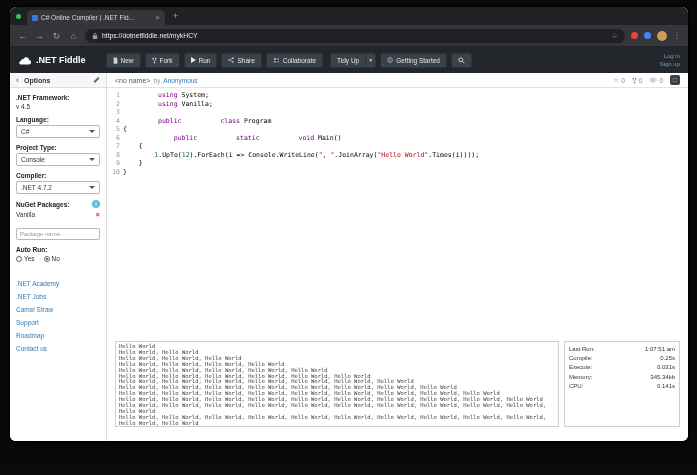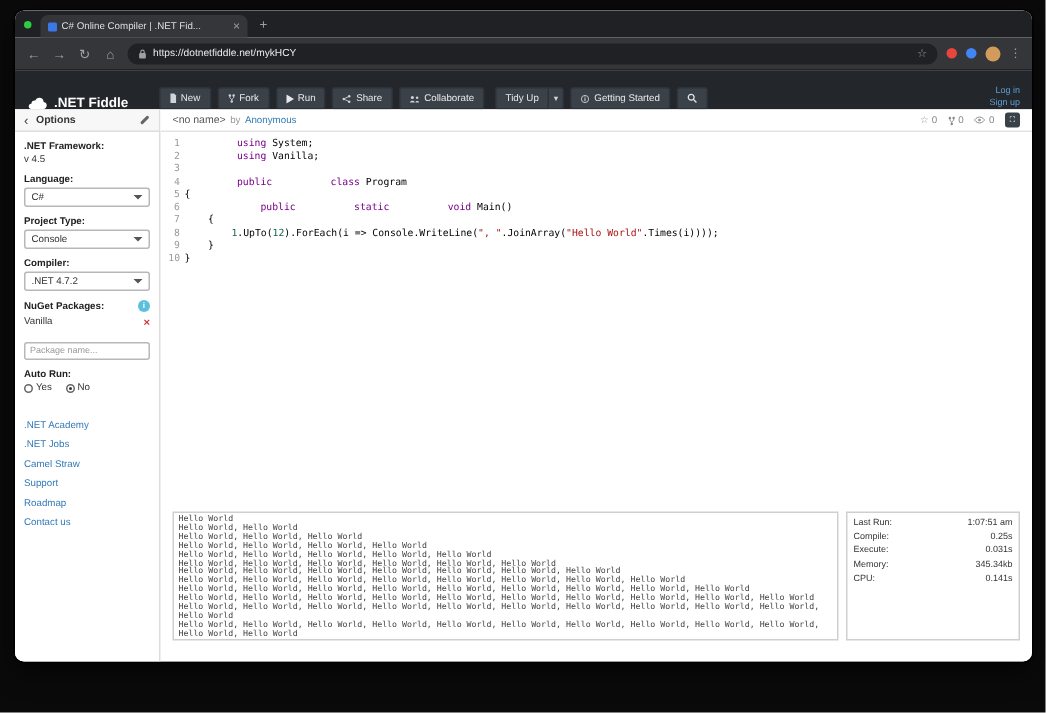--- a/index.html
+++ b/index.html
@@ -30,21 +30,21 @@
   .urlbar { flex:1; height:14px; background:#202124; border-radius:7px;
             display:flex; align-items:center; padding:0 7px; gap:4px;
             color:#e8eaed; font-size:6.8px; }
   .urlbar .star { margin-left:auto; color:#9aa0a6; font-size:7.5px; }
   .ext-dot { width:7px; height:7px; border-radius:50%; }
   .ext-red { background:#e8453c; }
   .ext-blue { background:#4285f4; }
   .avatar { width:10px; height:10px; border-radius:50%; background:#d29a5b; }
   .menu-ic { color:#9aa0a6; font-size:8px; }
   
-  .site-nav { height:26px; background:#23272b; display:flex; align-items:flex-end;
+  .site-nav { height:26px; background:#23272b; display:flex; align-items:center;
               padding:0 8px; gap:4px; flex:none; }
   .brand { display:flex; align-items:center; gap:4px; color:#fff; font-weight:bold;
            font-size:9px; margin-right:16px; white-space:nowrap; }
   .nav-btn { background:#3a4148; border:1px solid #2c3238; color:#e8e8e8;
              font-size:6.5px; height:15px; border-radius:2px; display:flex;
              align-items:center; padding:0 6px; gap:3px; white-space:nowrap; cursor:pointer; }
   .btn-group { display:flex; margin-left:3px; }
   .btn-group .nav-btn { border-radius:2px 0 0 2px; }
   .btn-caret { background:#3a4148; border:1px solid #2c3238; border-left:none;
                border-radius:0 2px 2px 0; width:10px; display:flex; align-items:center;

